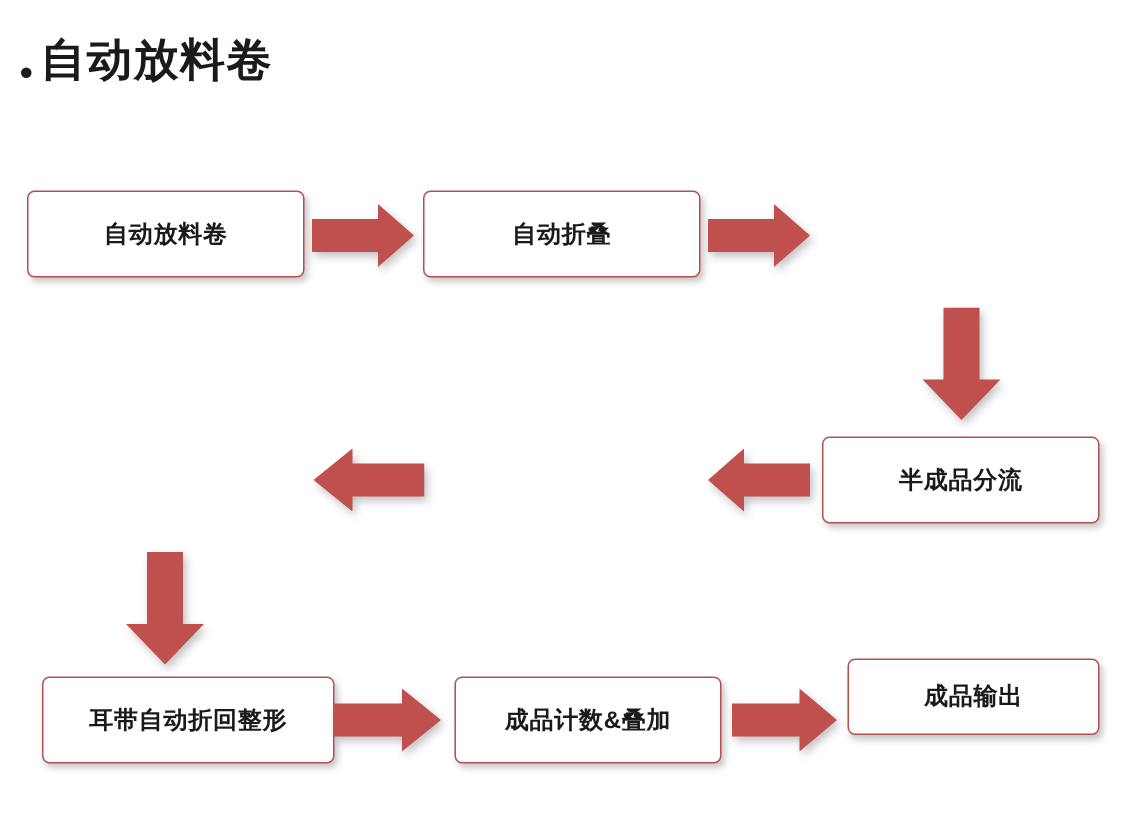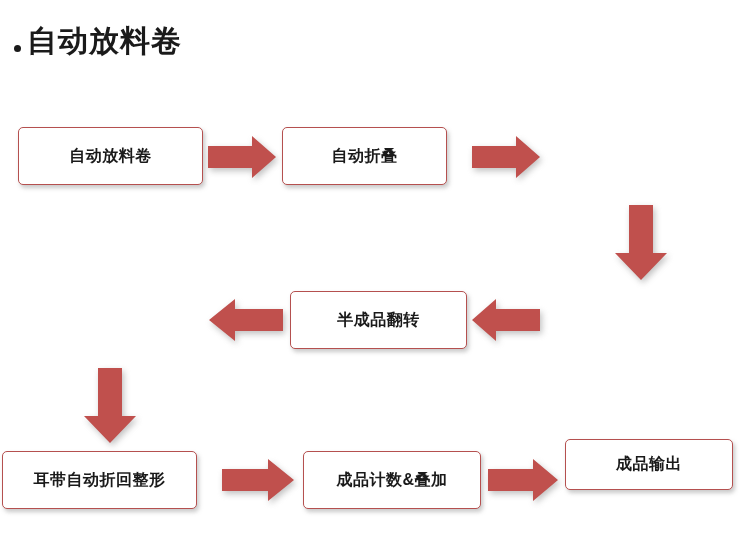--- a/index.html
+++ b/index.html
@@ -79,58 +79,58 @@
   </div>
 
   <div class="box" style="left:18px;  top:127px; width:185px; height:58px;">自动放料卷</div>
 
   <div class="arrow" style="left:208px; top:136px;">
     <svg width="68" height="42" viewBox="0 0 68 42">
       <polygon points="0,10 44,10 44,0 68,21 44,42 44,32 0,32" fill="#c0504d"></polygon>
     </svg>
   </div>
 
-  <div class="box" style="left:282px; top:127px; width:165px; height:58px;">自动折叠</div>
+  <div class="box" style="left:282px; top:127px; width:185px; height:58px;">自动折叠</div>
 
   <div class="arrow" style="left:472px; top:136px;">
     <svg width="68" height="42" viewBox="0 0 68 42">
       <polygon points="0,10 44,10 44,0 68,21 44,42 44,32 0,32" fill="#c0504d"></polygon>
     </svg>
   </div>
 
 
   <div class="arrow" style="left:615px; top:205px;">
     <svg width="52" height="75" viewBox="0 0 52 75">
       <polygon points="14,0 38,0 38,48 52,48 26,75 0,48 14,48" fill="#c0504d"></polygon>
     </svg>
   </div>
 
+  <div class="box" style="left:548px; top:291px; width:185px; height:58px;">半成品分流</div>
 
   <div class="arrow" style="left:472px; top:299px;">
     <svg width="68" height="42" viewBox="0 0 68 42">
       <polygon points="68,10 24,10 24,0 0,21 24,42 24,32 68,32" fill="#c0504d"></polygon>
     </svg>
   </div>
 
-  <div class="box" style="left:290px; top:291px; width:177px; height:58px;">半成品翻转</div>
 
   <div class="arrow" style="left:209px; top:299px;">
     <svg width="74" height="42" viewBox="0 0 74 42">
       <polygon points="74,10 26,10 26,0 0,21 26,42 26,32 74,32" fill="#c0504d"></polygon>
     </svg>
   </div>
 
 
   <div class="arrow" style="left:84px; top:368px;">
     <svg width="52" height="75" viewBox="0 0 52 75">
       <polygon points="14,0 38,0 38,48 52,48 26,75 0,48 14,48" fill="#c0504d"></polygon>
     </svg>
   </div>
 
-  <div class="box" style="left:2px;  top:451px; width:195px; height:58px;">耳带自动折回整形</div>
+  <div class="box" style="left:28px;  top:451px; width:195px; height:58px;">耳带自动折回整形</div>
 
   <div class="arrow" style="left:222px; top:459px;">
     <svg width="72" height="42" viewBox="0 0 72 42">
       <polygon points="0,10 46,10 46,0 72,21 46,42 46,32 0,32" fill="#c0504d"></polygon>
     </svg>
   </div>
 
   <div class="box" style="left:303px; top:451px; width:178px; height:58px;">成品计数&amp;叠加</div>
 
   <div class="arrow" style="left:488px; top:459px;">

